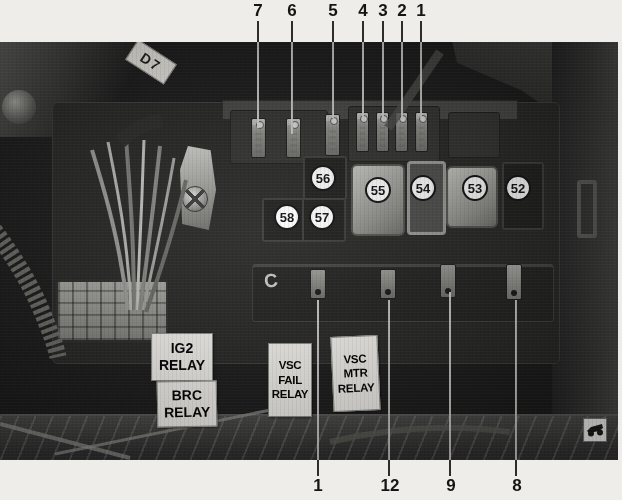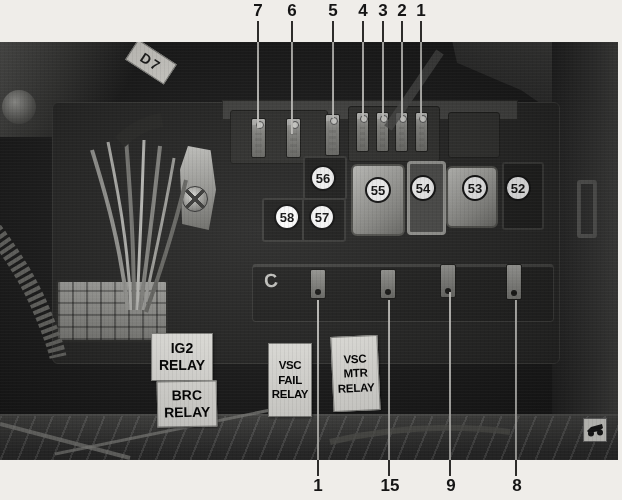--- a/index.html
+++ b/index.html
@@ -238,17 +238,17 @@
       </svg>
     </div>
   </div>
 
   <div class="lead-dark" style="left:317px;top:460px;height:16px"></div>
   <div class="lead-dark" style="left:388px;top:460px;height:16px"></div>
   <div class="lead-dark" style="left:449px;top:460px;height:16px"></div>
   <div class="lead-dark" style="left:515px;top:460px;height:16px"></div>
 
   <div class="co-num co-bot" style="left:318px">1</div>
-  <div class="co-num co-bot" style="left:390px">15</div>
+  <div class="co-num co-bot" style="left:390px">12</div>
   <div class="co-num co-bot" style="left:451px">9</div>
   <div class="co-num co-bot" style="left:517px">8</div>
 
 </div>
 
 </body></html>

